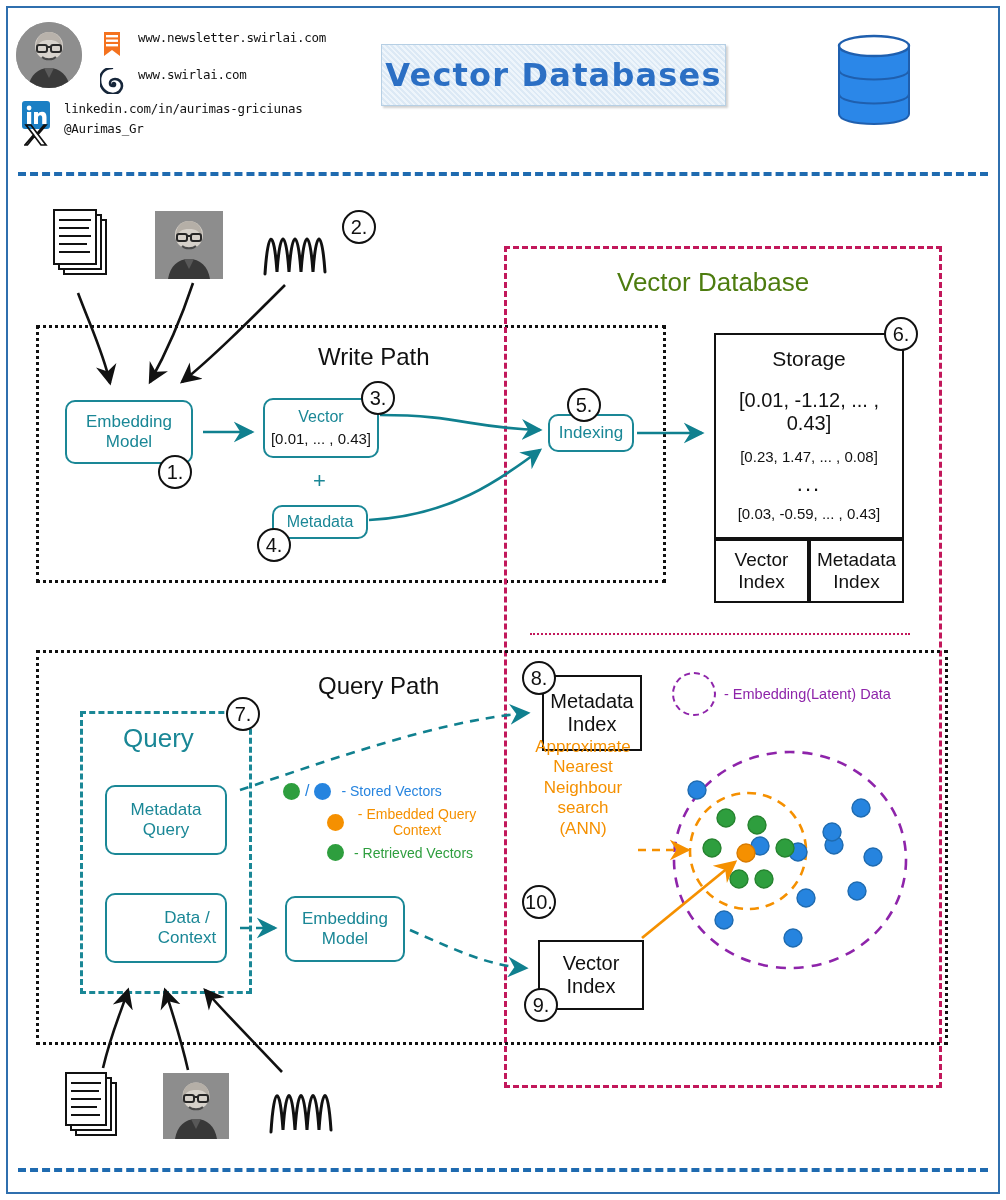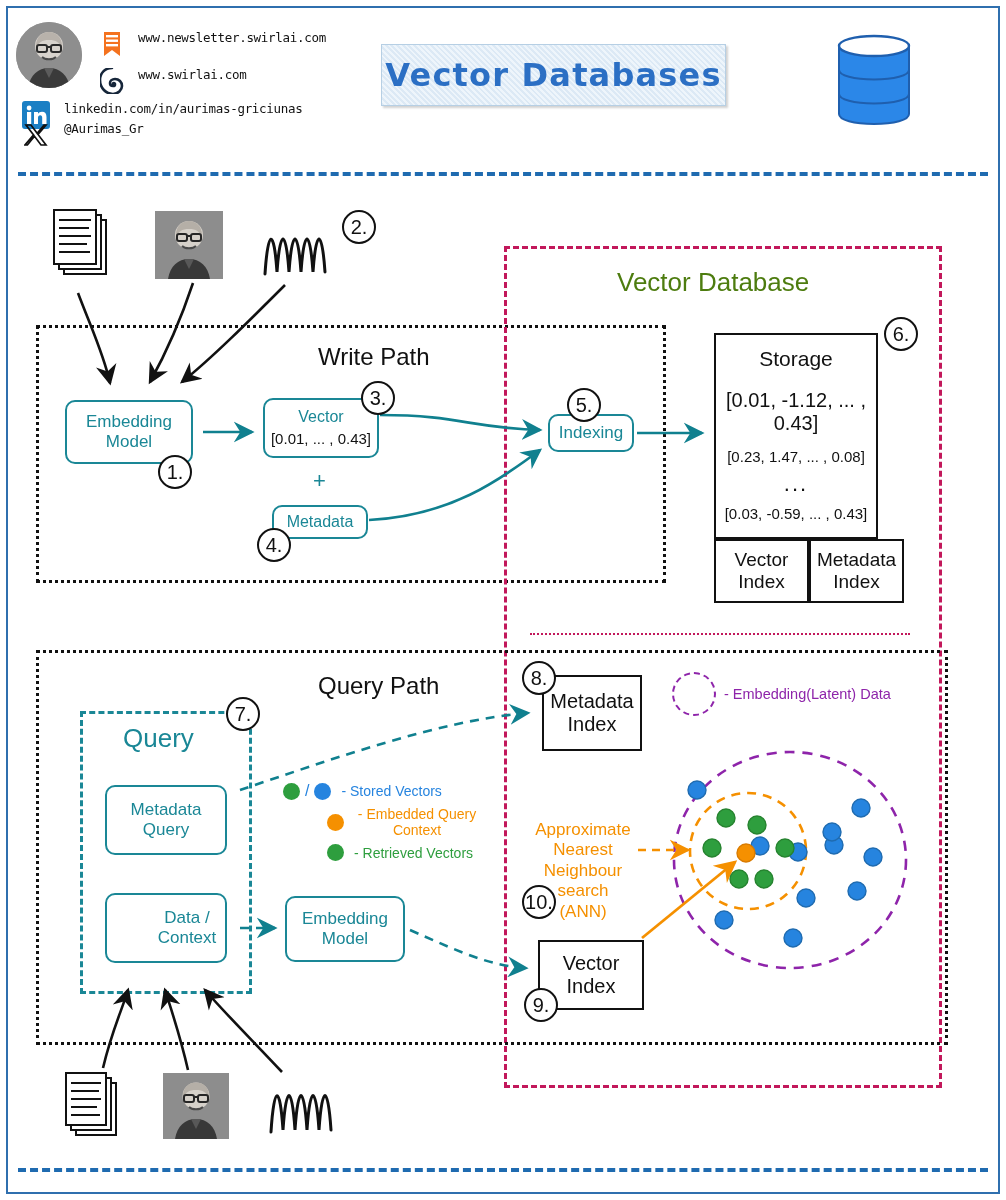--- a/index.html
+++ b/index.html
@@ -172,21 +172,21 @@
   .lg-row { display:flex; align-items:center; margin-bottom: 6px; }
   .dot { border-radius:50%; display:inline-block; flex: 0 0 auto; }
   .lg-txt { font-size: 14px; white-space: nowrap; }
 
   .space-legend { position:absolute; left: 672px; top: 672px; display:flex; align-items:center;}
   .space-circle { width: 44px; height: 44px; border-radius:50%; border: 2.5px dashed #8e24aa; }
   .space-txt { margin-left: 8px; font-size: 14.5px; color:#8e24aa; white-space:nowrap;}
 
   .ann-text {
     position: absolute;
-    left: 521px; top: 820px;
+    left: 521px; top: 737px;
     width: 124px;
     text-align: center;
     color: #f59000;
     font-size: 17px;
     line-height: 1.2;
   }
 
   svg.overlay {
     position: absolute; left:0; top:0;
     width: 1006px; height: 1200px;
@@ -327,21 +327,21 @@
 
   <div class="vdb-frame"></div>
   <div class="vdb-title">Vector Database</div>
   <div class="vdb-sep"></div>
 
   <div class="tealbox" style="left:548px; top:414px; width:86px; height:38px; font-size:17px;">
     <span>Indexing</span>
   </div>
   <div class="num" style="left:567px; top:388px;">5.</div>
 
-  <div class="blackbox" style="left:714px; top:333px; width:164px; height:206px; justify-content:flex-start; padding-top:12px; border-bottom-width:2.5px;">
+  <div class="blackbox" style="left:714px; top:333px; width:190px; height:206px; justify-content:flex-start; padding-top:12px; border-bottom-width:2.5px;">
     <span style="font-size:21px;">Storage</span>
     <span style="font-size:20px; margin-top:18px;">[0.01, -1.12, ... , 0.43]</span>
     <span style="font-size:15px; margin-top:13px;text-align:right;">[0.23, 1.47, ... , 0.08]</span>
     <span style="font-size:22px; margin-top:6px; letter-spacing:2px;">...</span>
     <span style="font-size:15px; margin-top:8px;">[0.03, -0.59, ... , 0.43]</span>
   </div>
   <div class="blackbox" style="left:714px; top:539px; width:95px; height:64px; font-size:19px;">
     <span>Vector</span>
     <span>Index</span>
   </div>

